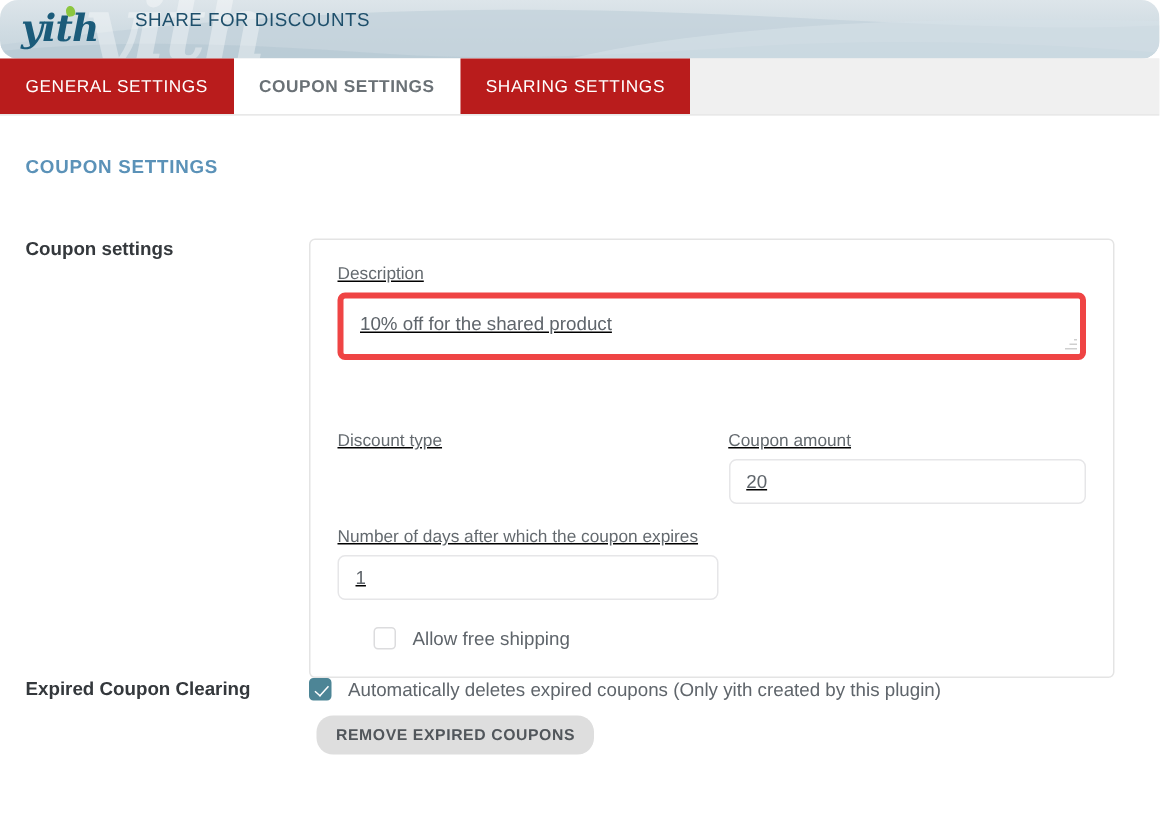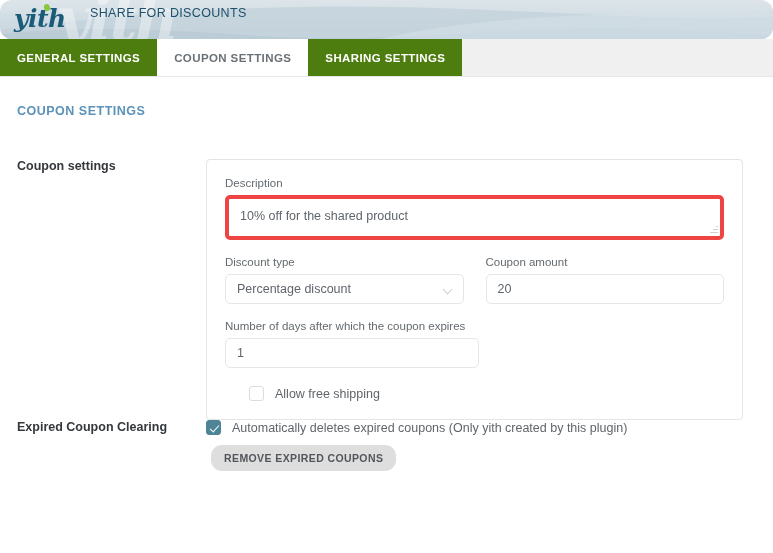--- a/index.html
+++ b/index.html
@@ -87,23 +87,23 @@
     display: flex;
     align-items: stretch;
     border-bottom: 1px solid #e8e8e8;
   }
   .tab {
     display: flex;
     align-items: center;
     justify-content: center;
     padding: 0 17px;
     font-size: 11.5px;
-    font-weight: 700;
+    font-weight: 400;
     letter-spacing: 0.4px;
-    background: #4d7c0f;
+    background: #b91c1c;
     color: #ffffff;
     cursor: pointer;
     white-space: nowrap;
   }
   .tab.active {
     background: #ffffff;
     color: #6a7176;
     font-weight: 600;
   }
   .tab-spacer { flex: 1; background: #f0f0f0; }
@@ -143,21 +143,21 @@
     border: 1px solid #e4e4e4;
     border-radius: 4px;
     background: #ffffff;
     padding: 17px 18px 18px 18px;
   }
   .field-label {
     font-size: 11.5px;
     color: #646a6f;
     margin-bottom: 6px;
   }
-  .field { margin-bottom: 16px; }
+  .field { margin-bottom: 16px; text-decoration: underline; }
   .field:last-child { margin-bottom: 0; }
 
   .textarea-box {
     position: relative;
     width: 100%;
     box-sizing: border-box;
     height: 45px;
     border: 4px solid #ef4444;
     border-radius: 5px;
     background: #ffffff;
@@ -180,21 +180,21 @@
     height: 1px;
   }
   .resize-handle i:nth-child(1) { bottom: 1px; width: 8px; }
   .resize-handle i:nth-child(2) { bottom: 4px; width: 5px; }
   .resize-handle i:nth-child(3) { bottom: 7px; width: 2px; }
 
   .two-col {
     display: flex;
     gap: 22px;
   }
-  .col { flex: 1; }
+  .col { flex: 1; margin-top: 32px; }
 
   .input-box {
     position: relative;
     box-sizing: border-box;
     width: 100%;
     height: 30px;
     border: 1px solid #e6e6e8;
     border-radius: 5px;
     background: #ffffff;
     display: flex;
@@ -326,24 +326,20 @@
             <i></i>
               <i></i>
               <i></i>
           </span>
         </div>
       </div>
 
       <div class="field two-col">
         <div class="col">
           <div class="field-label">Discount type</div>
-          <div class="input-box select-box">
-            <span>Percentage discount</span>
-            <span class="chevron"></span>
-          </div>
         </div>
         <div class="col">
           <div class="field-label">Coupon amount</div>
           <div class="input-box">
             <span>20</span>
           </div>
         </div>
       </div>
 
       <div class="field">

